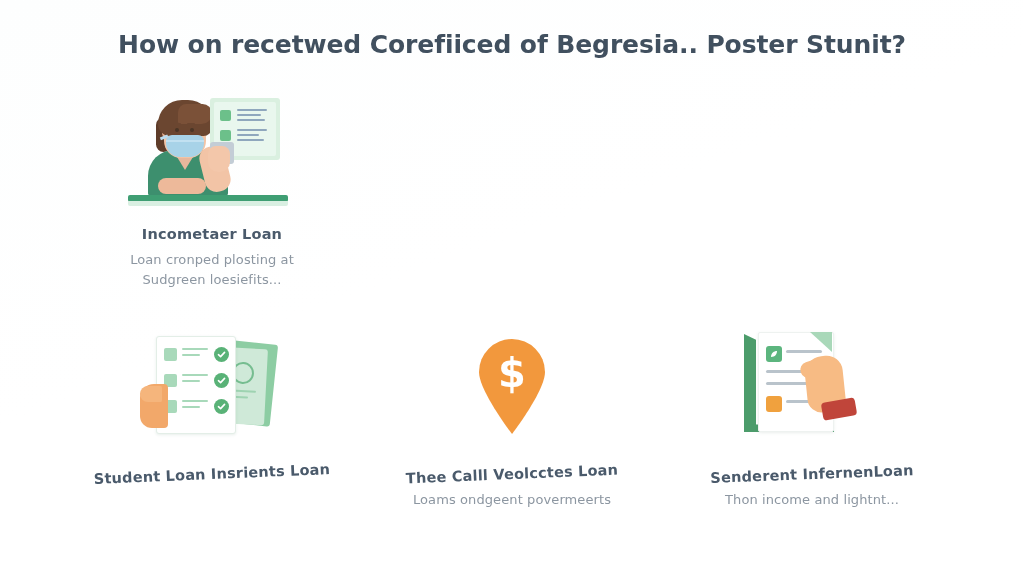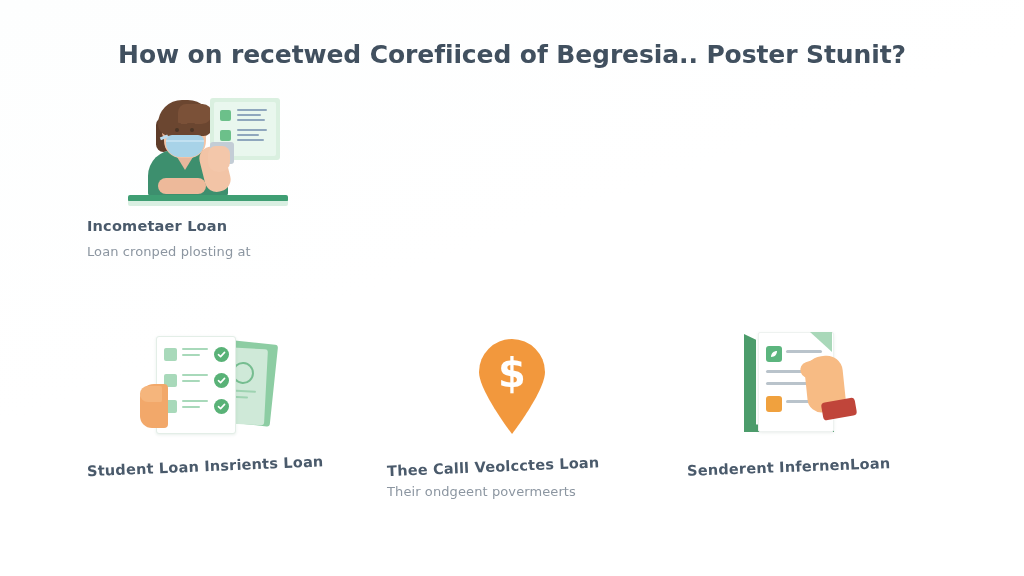--- a/index.html
+++ b/index.html
@@ -21,21 +21,21 @@
     width: 1024px;
     height: 576px;
     background: linear-gradient(160deg, #fdfefe 0%, #ffffff 45%, #ffffff 100%);
     box-sizing: border-box;
   }
 
   
   .page-title {
     position: absolute;
     left: 0;
-    top: 40px;
+    top: 30px;
     width: 1024px;
     text-align: center;
     font-size: 25px;
     font-weight: bold;
     letter-spacing: -0.1px;
     color: #41505f;
     font-family: "DejaVu Sans", sans-serif;
     white-space: nowrap;
   }
 
@@ -60,22 +60,22 @@
   .cell.empty { visibility: hidden; }
 
   .art {
     width: 180px;
     height: 118px;
     position: relative;
     margin: 0 auto;
   }
   .card-text {
     width: 250px;
-    margin: 0 auto;
-    text-align: left;
+    margin: 8px auto;
+    text-align: center;
   }
   .card-title {
     font-size: 14.5px;
     font-weight: 600;
     color: #4a5a6b;
     margin: 12px 0 8px 0;
     font-family: "DejaVu Sans", sans-serif;
     letter-spacing: 0.2px;
     white-space: nowrap;
   }
@@ -432,20 +432,21 @@
           <div class="p-phone"></div>
           <div class="p-hand"></div>
           <div class="p-desk"></div>
           <div class="p-desk2"></div>
         </div>
       </div>
       <div class="card-text">
         <div class="card-title">Incometaer Loan</div>
         <div class="card-desc">
           <span>Loan cronped plosting at</span>
+          <span class="l2">Sudgreen loesiefits...</span>
         </div>
       </div>
     </div>
 
     <div class="cell empty"></div>
     <div class="cell empty"></div>
 
     <div class="cell">
       <div class="art">
         <div class="ill-check">
@@ -493,21 +494,21 @@
         <div class="ill-pin">
           <svg width="74" height="96" viewBox="0 0 74 96">
             <path d="M37 95 C37 95 70 52 70 33 A33 33 0 1 0 4 33 C4 52 37 95 37 95 Z" fill="#f2983d"></path>
             <text x="37" y="48" text-anchor="middle" font-family="DejaVu Sans, sans-serif" font-size="40" font-weight="bold" fill="#ffffff">$</text>
           </svg>
         </div>
       </div>
       <div class="card-text">
         <div class="card-title arched">Thee Calll Veolcctes Loan</div>
         <div class="card-desc">
-          <span>Their ondgeent povermeerts</span>
+          <span>Loams ondgeent povermeerts</span>
         </div>
       </div>
     </div>
 
     <div class="cell">
       <div class="art">
         <div class="ill-doc">
           <div class="d-green-edge"></div>
           <div class="d-green-base"></div>
           <div class="d-sheet"></div>
@@ -523,18 +524,19 @@
           <div class="d-line l3"></div>
           <div class="d-line l4"></div>
           <div class="d-finger"></div>
           <div class="d-hand"></div>
           <div class="d-cuff"></div>
         </div>
       </div>
       <div class="card-text">
         <div class="card-title arched-r">Senderent InfernenLoan</div>
         <div class="card-desc">
+          <span class="l2">Thon income and lightnt...</span>
         </div>
       </div>
     </div>
 
   </div>
 </div>
 
 </body></html>

